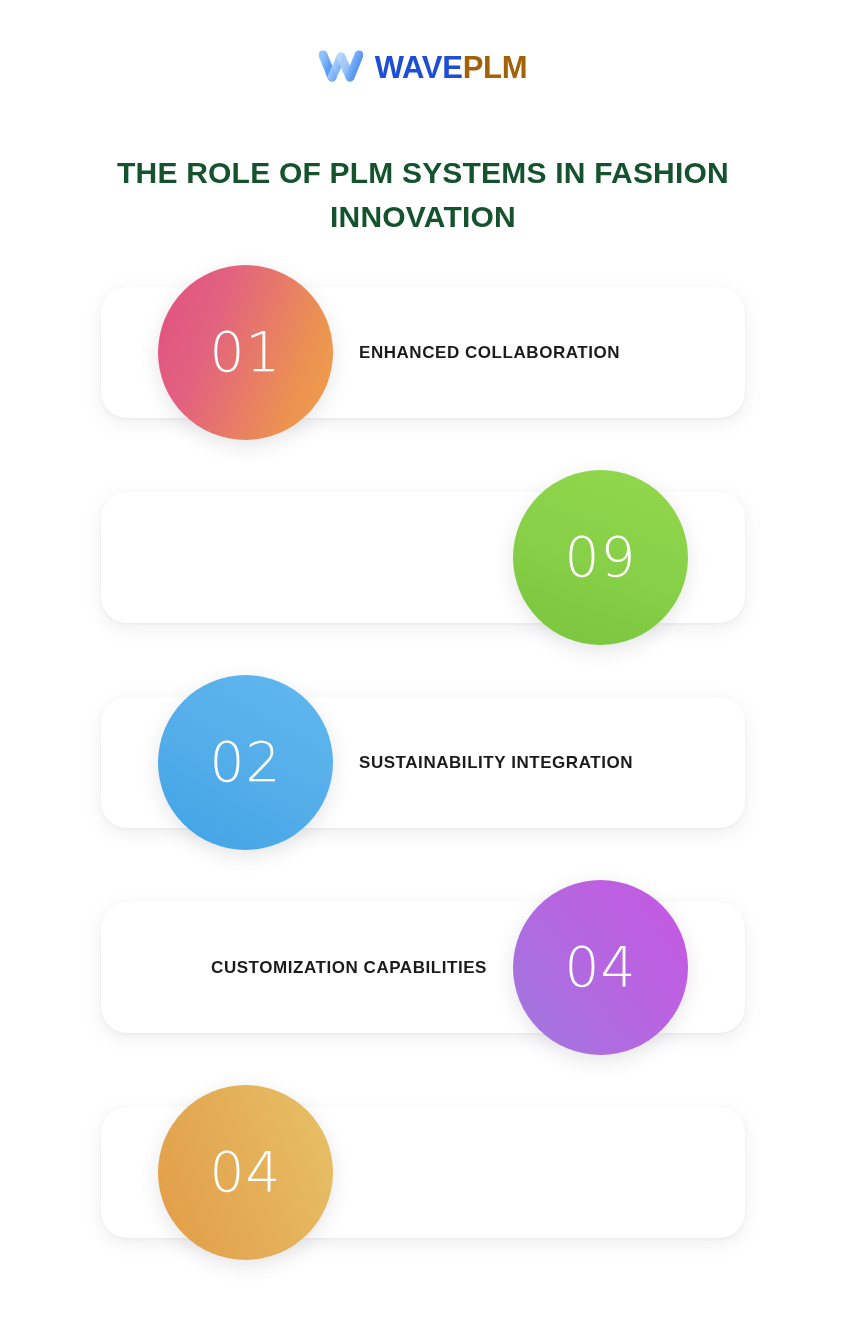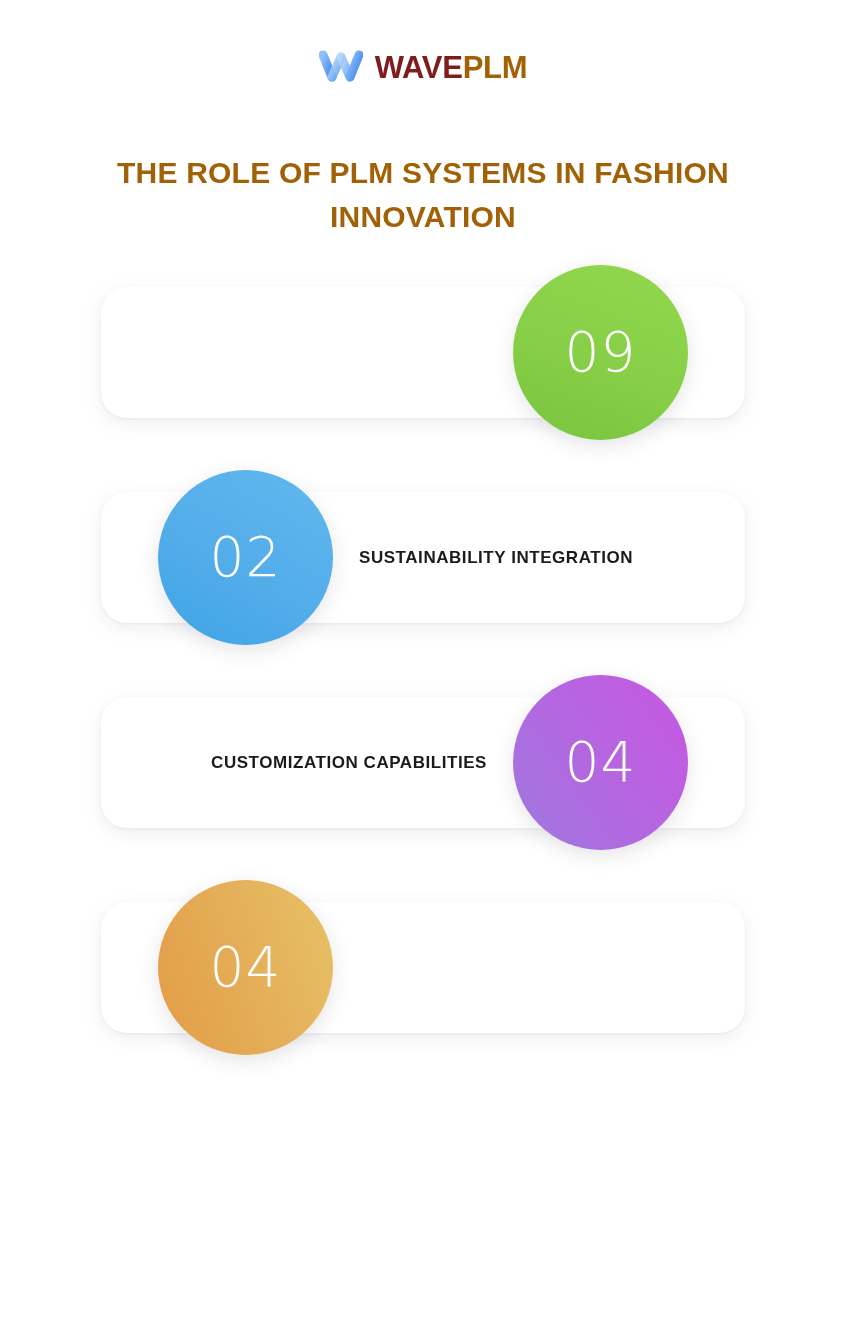--- a/index.html
+++ b/index.html
@@ -39,35 +39,35 @@
     height: 34px;
     display: block;
   }
   .logo-text {
     font-size: 31px;
     font-weight: bold;
     letter-spacing: -0.3px;
     line-height: 1;
     white-space: nowrap;
   }
-  .logo-text .wave { color: #7f1d1d; }
+  .logo-text .wave { color: #1d4ed8; }
   .logo-text .plm  { color: #a16207; }
 
   
   .title {
     position: absolute;
     top: 131px;
     left: 103px;
     width: 640px;
     text-align: center;
     font-size: 30px;
     font-weight: bold;
     line-height: 1.47;
     letter-spacing: 0.2px;
-    color: #a16207;
+    color: #14532d;
     text-transform: uppercase;
   }
 
   
   .rows {
     position: absolute;
     top: 265px;
     left: 0;
     width: 846px;
   }
@@ -154,20 +154,27 @@
       <path d="M22 7 L31 27" stroke="url(#wgrad2)" stroke-width="9" stroke-linecap="round" fill="none" opacity="0.85"></path>
       <path d="M31 27 L40 5" stroke="url(#wgrad1)" stroke-width="9" stroke-linecap="round" fill="none"></path>
     </svg>
     <div class="logo-text"><span class="wave">WAVE</span><span class="plm">PLM</span></div>
   </div>
 
   <h1 class="title">THE ROLE OF PLM SYSTEMS IN FASHION INNOVATION</h1>
 
   <div class="rows">
 
+    <div class="row left">
+      <div class="card"></div>
+      <div class="circle c1">
+        <span>01</span>
+      </div>
+      <div class="label">ENHANCED COLLABORATION</div>
+    </div>
 
     <div class="row right">
       <div class="card"></div>
       <div class="circle c2">
         <span>09</span>
       </div>
     </div>
 
     <div class="row left">
       <div class="card"></div>

